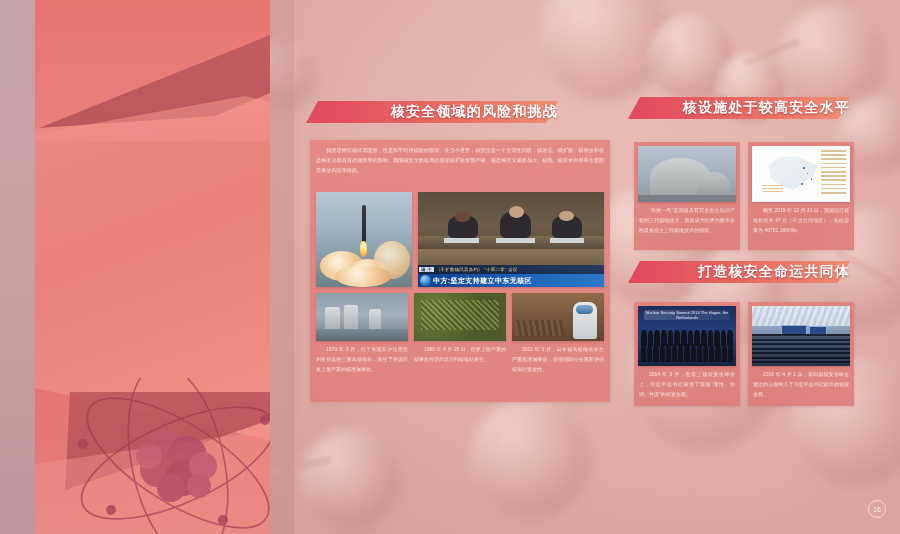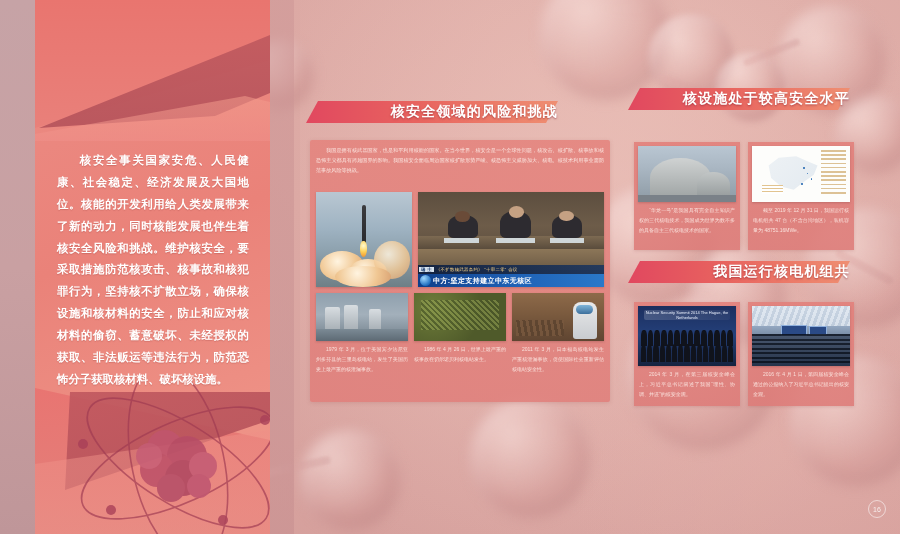--- a/index.html
+++ b/index.html
@@ -219,21 +219,20 @@
         <circle cx="134" cy="78" r="20" fill="#b74d67"></circle>
         <circle cx="104" cy="92" r="17" fill="#bb5068"></circle>
         <circle cx="130" cy="100" r="18" fill="#ad4660"></circle>
         <circle cx="150" cy="88" r="14" fill="#c35a73"></circle>
         <circle cx="118" cy="110" r="14" fill="#b44c66"></circle>
         <circle cx="146" cy="108" r="12" fill="#bd5470"></circle>
         <circle cx="96" cy="78" r="13" fill="#c65e76"></circle>
       </g>
     </svg>
 
-    <div class="panel-body">核安全事关国家安危、人民健康、社会稳定、经济发展及大国地位。核能的开发利用给人类发展带来了新的动力，同时核能发展也伴生着核安全风险和挑战。维护核安全，要采取措施防范核攻击、核事故和核犯罪行为，坚持核不扩散立场，确保核设施和核材料的安全，防止和应对核材料的偷窃、蓄意破坏、未经授权的获取、非法贩运等违法行为，防范恐怖分子获取核材料、破坏核设施。</div>
   </div>
   <div class="divider-strip"></div>
 
   <div class="ribbon" style="left:306px;top:101px;width:252px;">
     <div class="band"></div>
     <div class="label">核安全领域的风险和挑战</div>
   </div>
 
   <div class="center-col">
     <div class="center-intro">我国是拥有核武器国家，也是和平利用核能的国家。在当今世界，核安全是一个全球性问题，核攻击、核扩散、核事故和核恐怖主义都具有跨越国界的影响。我国核安全面临周边国家核扩散形势严峻、核恐怖主义威胁加大、核电、核技术利用事业需防范事故风险等挑战。</div>
@@ -290,21 +289,21 @@
     <div class="photo" style="left:202px;top:153px;width:92px;height:48px;">
       <div class="debris"></div>
       <div class="worker">
         <div class="visor"></div>
       </div>
       <div style="position:absolute;left:4%;top:56%;width:52%;height:34%;background:repeating-linear-gradient(80deg,rgba(120,88,62,.8) 0 3px,rgba(90,66,46,.8) 3px 6px);"></div>
     </div>
     <div class="cap" style="left:202px;top:205px;width:92px;">2011 年 3 月，日本福岛核电站发生严重核泄漏事故，促使国际社会重新评估核电站安全性。</div>
   </div>
 
-  <div class="ribbon" style="left:628px;top:88px;width:222px;font-family:Liberation Serif, serif;">
+  <div class="ribbon" style="left:628px;top:97px;width:222px;font-family:Liberation Serif, serif;">
     <div class="band"></div>
     <div class="label">核设施处于较高安全水平</div>
   </div>
 
   <div class="rcard" style="left:634px;top:142px;width:106px;height:108px;">
     <div class="photo" style="left:4px;top:4px;width:98px;height:56px;">
       <div class="plant"></div>
       <div class="dome"></div>
       <div class="dome2"></div>
       <div style="position:absolute;left:0;right:0;bottom:0;height:12%;background:#7a8188;"></div>
@@ -321,21 +320,21 @@
       <span class="mapdot" style="left:56%;top:48%;"></span>
       <span class="mapdot" style="left:60%;top:58%;"></span>
       <span class="mapdot" style="left:50%;top:66%;"></span>
       <div style="position:absolute;left:10%;bottom:14%;width:22%;height:16%;background:repeating-linear-gradient(180deg,#e2c48f 0 1.2px,#fff 1.2px 3px);"></div>
     </div>
     <div class="cap" style="left:5px;top:64px;width:96px;">截至 2019 年 12 月 31 日，我国运行核电机组共 47 台（不含台湾地区），装机容量为 48751.16MWe。</div>
   </div>
 
   <div class="ribbon" style="left:628px;top:261px;width:222px;">
     <div class="band"></div>
-    <div class="label">我国运行核电机组共</div>
+    <div class="label">打造核安全命运共同体</div>
   </div>
 
   <div class="rcard" style="left:634px;top:302px;width:106px;height:104px;">
     <div class="photo" style="left:4px;top:4px;width:98px;height:60px;">
       <div class="summit"></div>
       <div class="summit-head">Nuclear Security Summit 2014  The Hague, the Netherlands</div>
       <div class="row-people" style="top:40%;height:26%;">
         <i></i>
           <i></i>
           <i></i>

